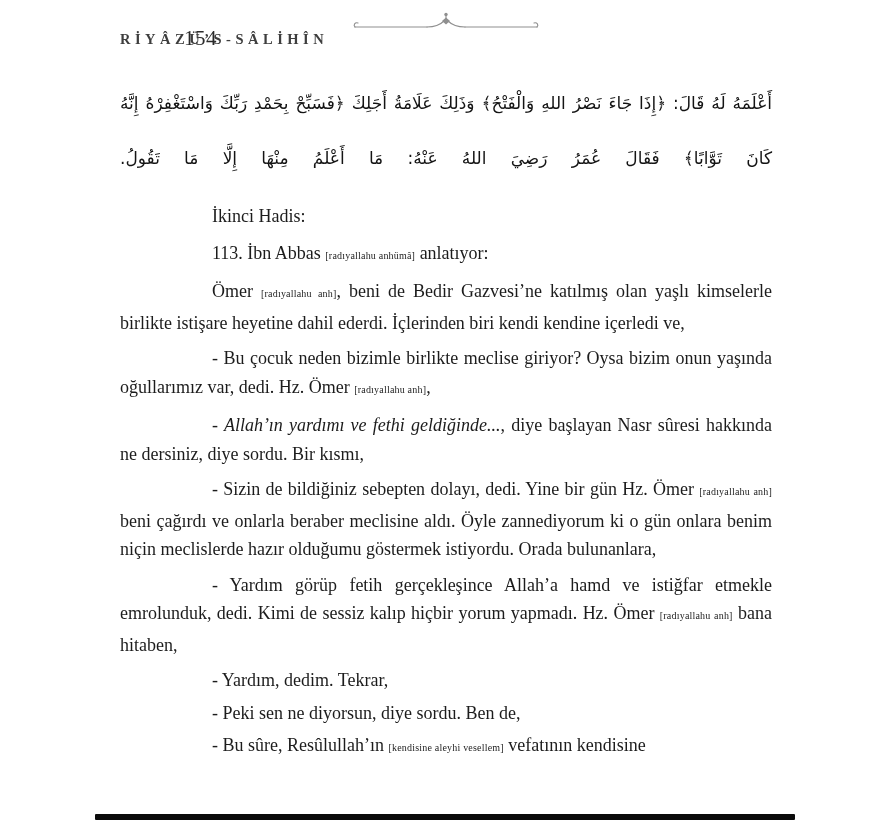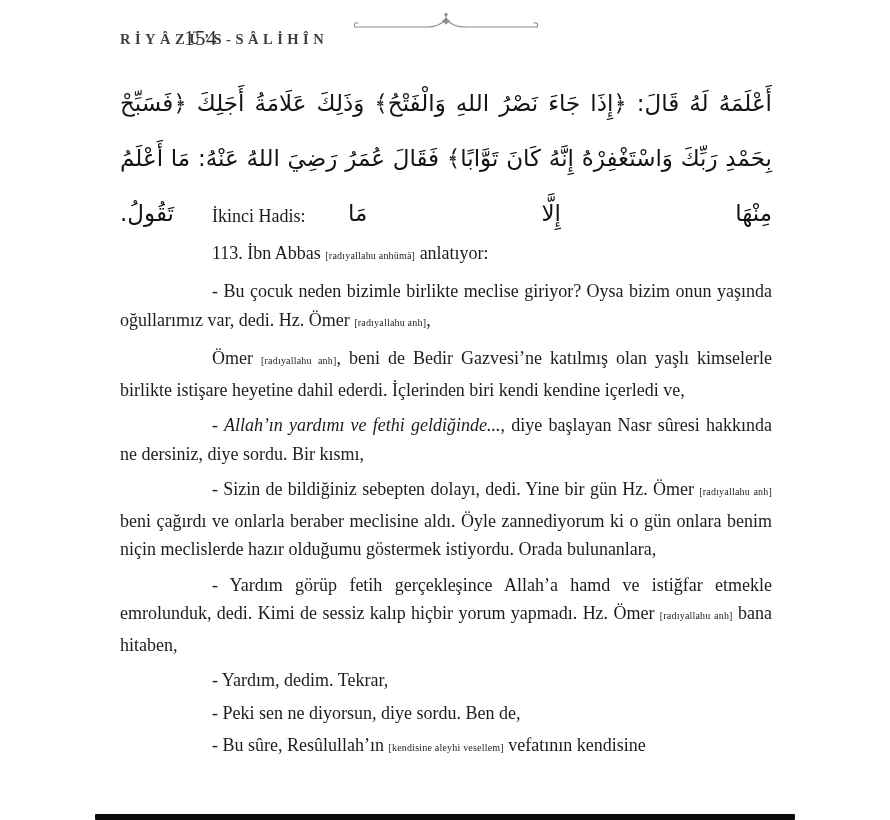--- a/index.html
+++ b/index.html
@@ -25,21 +25,21 @@
     display:inline-block;
     font-size:14.5px; font-weight:bold;
     letter-spacing:4.5px; color:#3e3e3e;
   }
 
   
   .arabic {
     position:absolute; top:76px; left:120px; width:652px;
     direction:rtl; unicode-bidi:embed;
     font-family:"DejaVu Sans", sans-serif;
-    font-size:23px; line-height:55px;
+    font-size:17px; line-height:55px;
     text-align:justify; text-align-last:justify;
     color:#141414;
   }
 
   
   .body-text {
     position:absolute; top:198px; left:120px; width:652px;
     font-size:18px; line-height:28.5px;
     text-align:justify;
   }
@@ -79,22 +79,22 @@
       </svg>
       <span class="book-title">RİYÂZÜ’S-SÂLİHÎN</span>
     </div>
   </div>
 
   <div class="arabic">أَعْلَمَهُ لَهُ قَالَ: ﴿إِذَا جَاءَ نَصْرُ اللهِ وَالْفَتْحُ﴾ وَذَلِكَ عَلَامَةُ أَجَلِكَ ﴿فَسَبِّحْ بِحَمْدِ رَبِّكَ وَاسْتَغْفِرْهُ إِنَّهُ كَانَ تَوَّابًا﴾ فَقَالَ عُمَرُ رَضِيَ اللهُ عَنْهُ: مَا أَعْلَمُ مِنْهَا إِلَّا مَا تَقُولُ.</div>
 
   <div class="body-text">
       <p class="para heading"><span class="seg-normal">İkinci Hadis:</span></p>
       <p class="para"><span class="seg-normal">113. İbn Abbas </span><span class="seg-small">[radıyallahu anhümâ]</span><span class="seg-normal"> anlatıyor:</span></p>
+      <p class="para"><span class="seg-normal">Ömer </span><span class="seg-small">[radıyallahu anh]</span><span class="seg-normal">, beni de Bedir Gazvesi’ne katılmış olan yaşlı kimselerle birlikte istişare heyetine dahil ederdi. İçlerinden biri kendi kendine içerledi ve,</span></p>
       <p class="para"><span class="seg-normal">- Bu çocuk neden bizimle birlikte meclise giriyor? Oysa bizim onun yaşında oğullarımız var, dedi. Hz. Ömer </span><span class="seg-small">[radıyallahu anh]</span><span class="seg-normal">,</span></p>
-      <p class="para"><span class="seg-normal">Ömer </span><span class="seg-small">[radıyallahu anh]</span><span class="seg-normal">, beni de Bedir Gazvesi’ne katılmış olan yaşlı kimselerle birlikte istişare heyetine dahil ederdi. İçlerinden biri kendi kendine içerledi ve,</span></p>
       <p class="para"><span class="seg-italic">- Allah’ın yardımı ve fethi geldiğinde...</span><span class="seg-normal">, diye başlayan Nasr sûresi hakkında ne dersiniz, diye sordu. Bir kısmı,</span></p>
       <p class="para"><span class="seg-normal">- Sizin de bildiğiniz sebepten dolayı, dedi. Yine bir gün Hz. Ömer </span><span class="seg-small">[radıyallahu anh]</span><span class="seg-normal"> beni çağırdı ve onlarla beraber meclisine aldı. Öyle zannediyorum ki o gün onlara benim niçin meclislerde hazır olduğumu göstermek istiyordu. Orada bulunanlara,</span></p>
       <p class="para"><span class="seg-normal">- Yardım görüp fetih gerçekleşince Allah’a hamd ve istiğfar etmekle emrolunduk, dedi. Kimi de sessiz kalıp hiçbir yorum yapmadı. Hz. Ömer </span><span class="seg-small">[radıyallahu anh]</span><span class="seg-normal"> bana hitaben,</span></p>
       <p class="para compact"><span class="seg-normal">- Yardım, dedim. Tekrar,</span></p>
       <p class="para compact"><span class="seg-normal">- Peki sen ne diyorsun, diye sordu. Ben de,</span></p>
       <p class="para compact"><span class="seg-normal">- Bu sûre, Resûlullah’ın </span><span class="seg-small">[kendisine aleyhi vesellem]</span><span class="seg-normal"> vefatının kendisine</span></p>
     </div>
 
   <div class="bottom-bar"></div>
 

